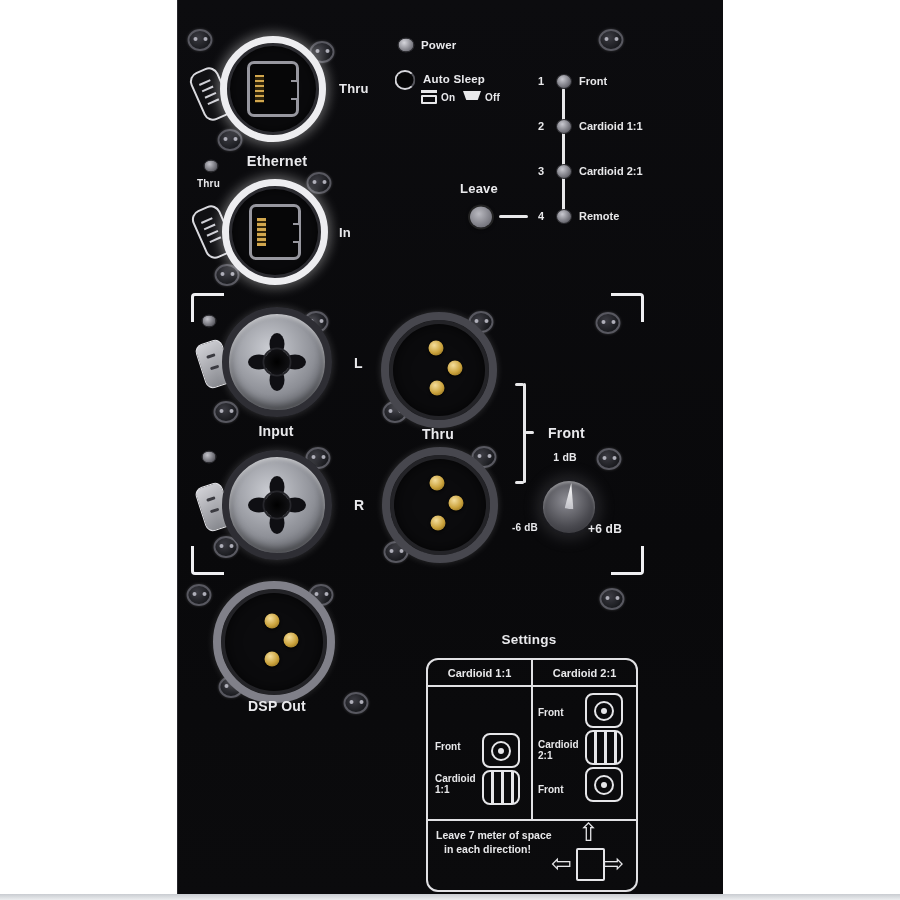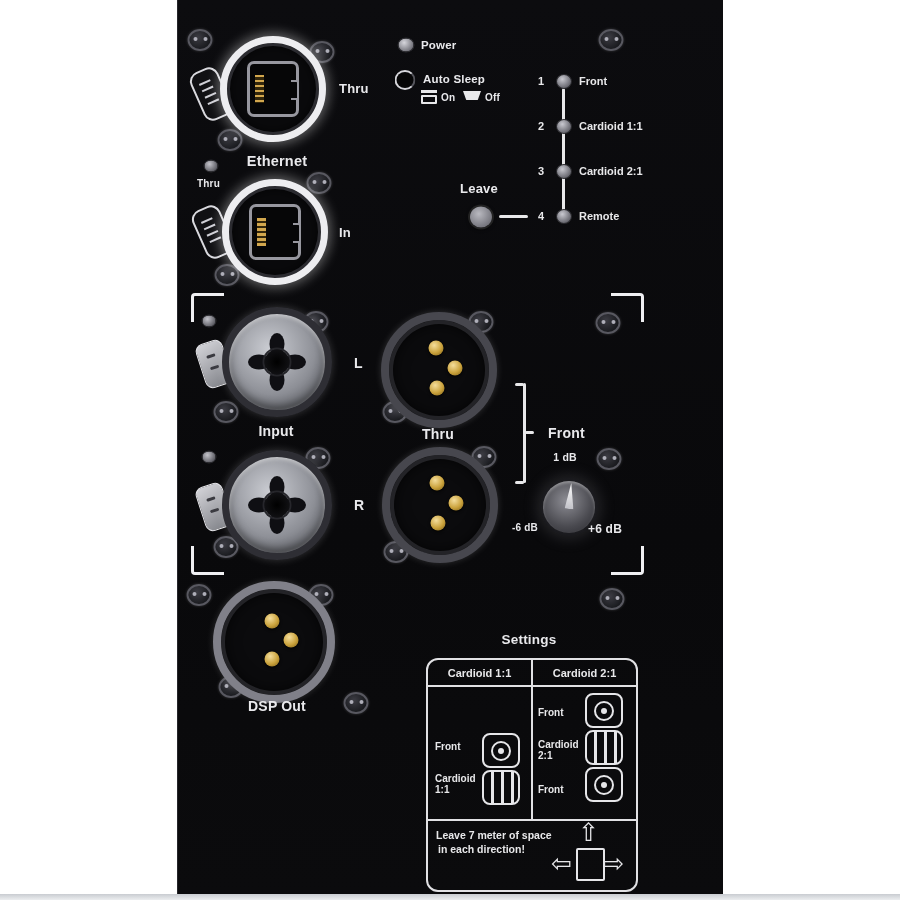--- a/index.html
+++ b/index.html
@@ -283,21 +283,21 @@
       <div class="spk spk-rear" style="left:54px;top:110px"></div>
 
       <div class="scell-lbl" style="left:110px;top:47px">Front</div>
       <div class="spk spk-front" style="left:157px;top:33px"></div>
       <div class="scell-lbl" style="left:110px;top:79px;width:44px">Cardioid 2:1</div>
       <div class="spk spk-rear" style="left:157px;top:70px"></div>
       <div class="scell-lbl" style="left:110px;top:124px">Front</div>
       <div class="spk spk-front" style="left:157px;top:107px"></div>
 
       <div class="note-lbl" style="left:8px;top:168px">Leave 7 meter of space</div>
-      <div class="note-lbl" style="left:10px;top:182px">in each direction!</div>
+      <div class="note-lbl" style="left:16px;top:182px">in each direction!</div>
       <div style="position:absolute;left:122px;top:160px;width:80px;height:66px">
         <span class="dirarrow" style="left:28px;top:0">⇧</span>
         <span class="dirarrow" style="left:1px;top:31px">⇦</span>
         <span class="dirarrow" style="left:53px;top:31px">⇨</span>
         <div class="dirbox"></div>
       </div>
     </div>
 
   </div>
   <div class="floor"></div>

